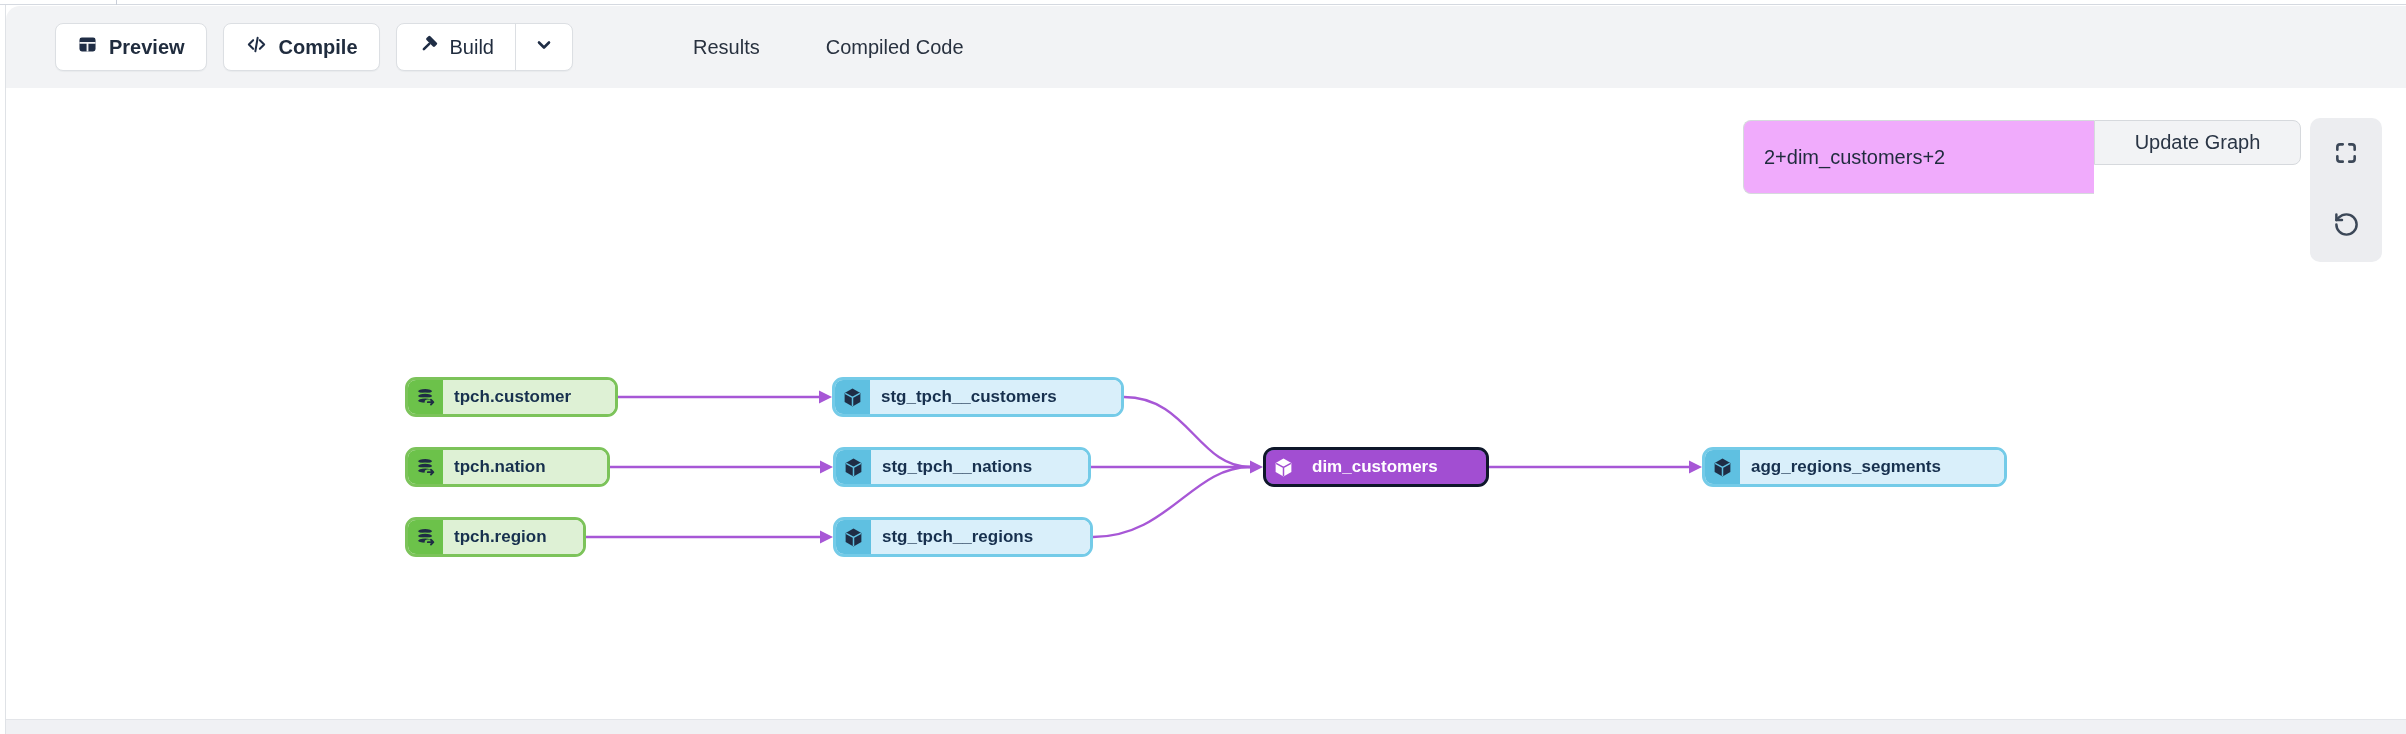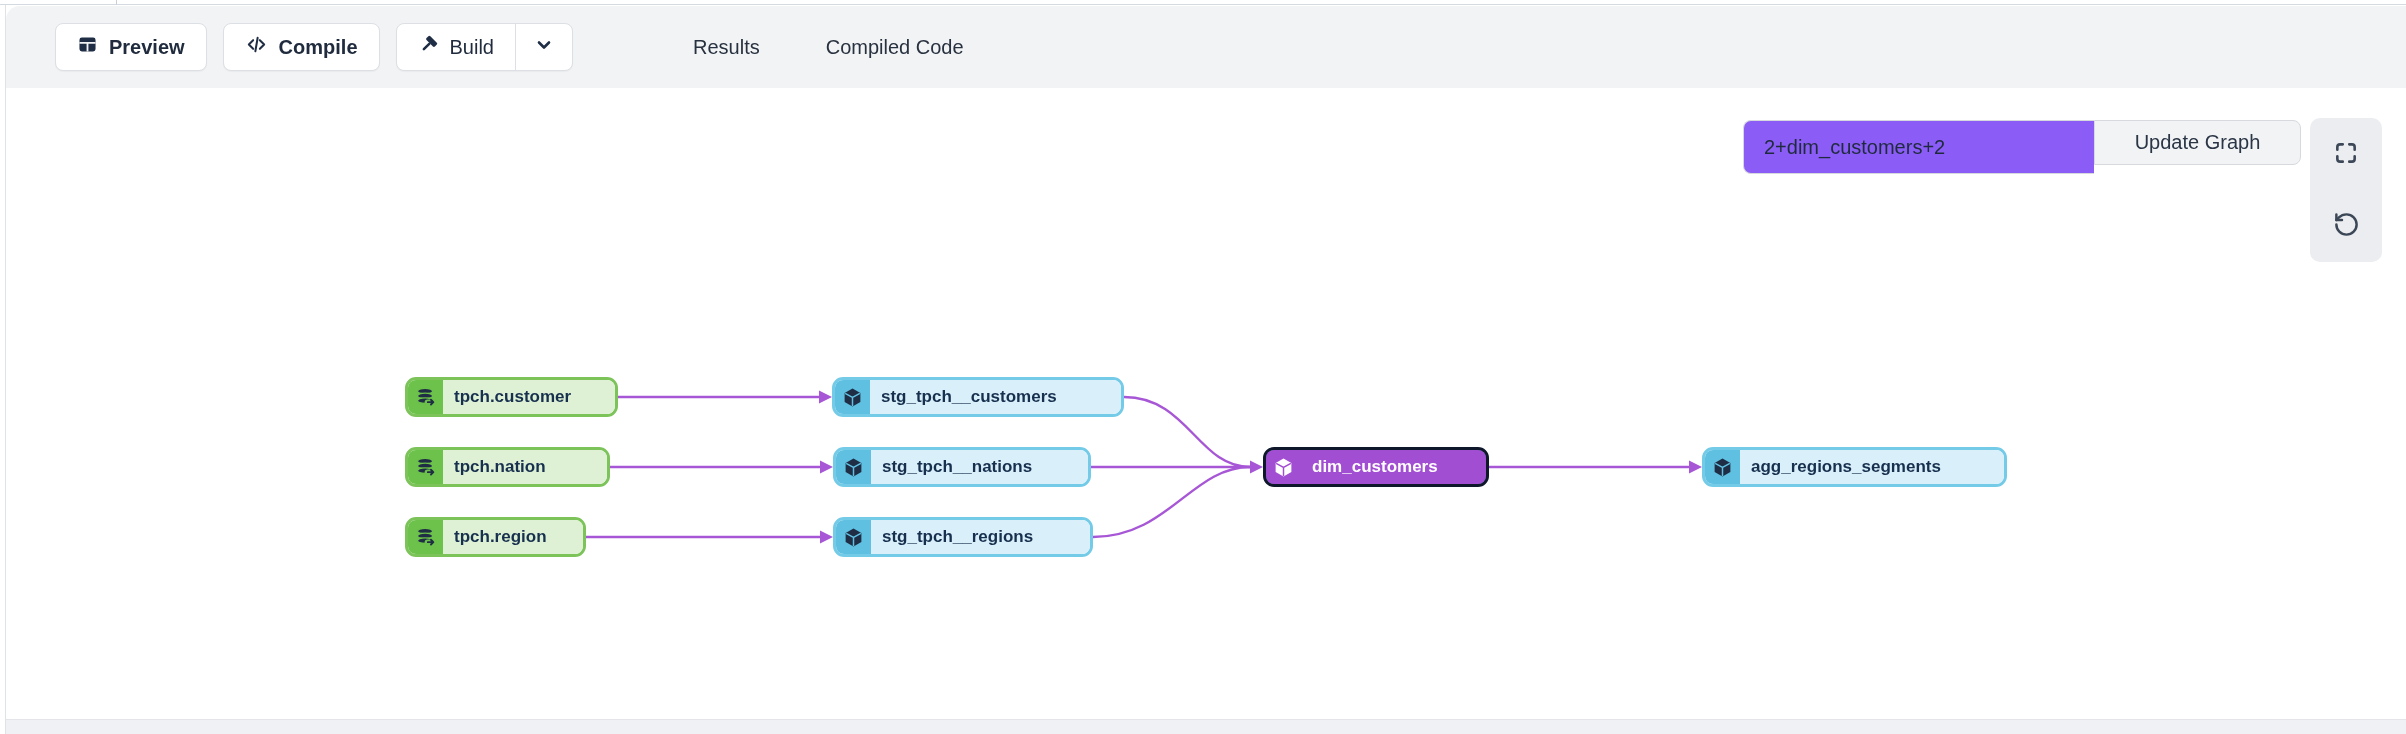--- a/index.html
+++ b/index.html
@@ -27,21 +27,21 @@
   .tab{position:relative;display:flex;align-items:center;padding:0 20px;font-size:20px;color:#28313f;cursor:pointer;}
   .tab + .tab{margin-left:26px;}
   .tab--active::after{content:"";position:absolute;left:0;right:0;bottom:0;height:5px;background:#99a0aa;}
 
   
   .canvas{position:absolute;top:88px;left:6px;right:0;bottom:15px;background:#ffffff;}
   .bottom-strip{position:absolute;left:6px;right:0;bottom:0;height:15px;background:#f0f1f4;border-top:1px solid #e3e5e9;box-sizing:border-box;}
 
   
   .selector-group{position:absolute;left:1743px;top:120px;height:62px;display:flex;z-index:5;}
-  .selector-input{width:351px;height:54px;box-sizing:border-box;border:1px solid #d6d9dd;border-right:none;border-radius:8px 0 0 8px;padding:5px 20px;font-size:20px;color:#1f2b3d;background:#8b5cf6;font-family:"Liberation Sans",sans-serif;outline:none;}
+  .selector-input{width:351px;height:74px;box-sizing:border-box;border:1px solid #d6d9dd;border-right:none;border-radius:8px 0 0 8px;padding:5px 20px;font-size:20px;color:#1f2b3d;background:#f0abfc;font-family:"Liberation Sans",sans-serif;outline:none;}
   .update-btn{width:207px;height:45px;box-sizing:border-box;border:1px solid #d6d9dd;border-radius:0 8px 8px 0;background:#f2f3f5;font-size:20px;color:#2a3545;font-family:"Liberation Sans",sans-serif;cursor:pointer;}
 
   
   .side-panel{position:absolute;left:2310px;top:118px;width:72px;background:#ecedf0;border-radius:10px;display:flex;flex-direction:column;z-index:5;}
   .side-btn{width:72px;height:72px;display:flex;align-items:center;justify-content:center;cursor:pointer;background:transparent;border:none;}
 
   
   .edges-svg{position:absolute;top:0;left:0;z-index:1;}
   .node{position:absolute;height:40px;border-radius:11px;display:flex;overflow:hidden;box-sizing:border-box;z-index:2;cursor:pointer;}
   .node-icon{width:35px;display:flex;align-items:center;justify-content:center;flex:0 0 35px;}

